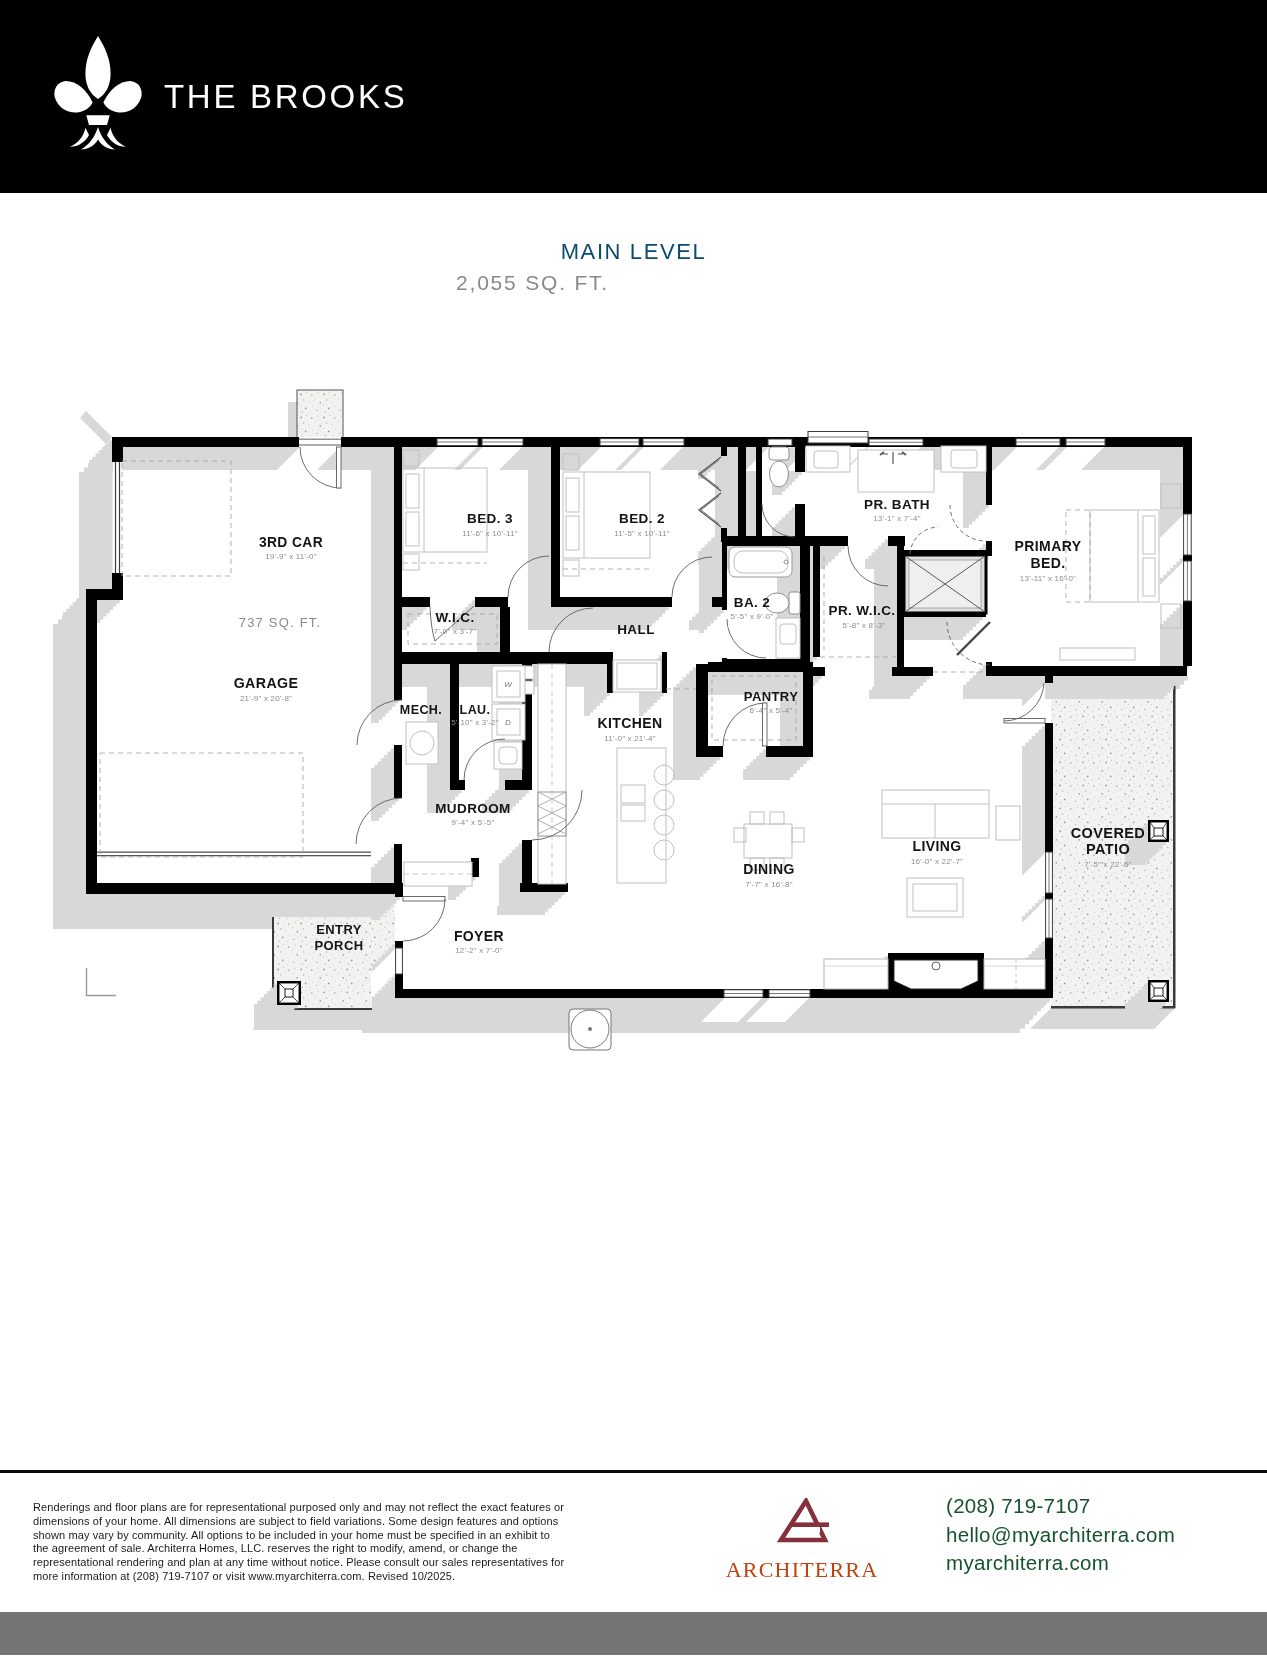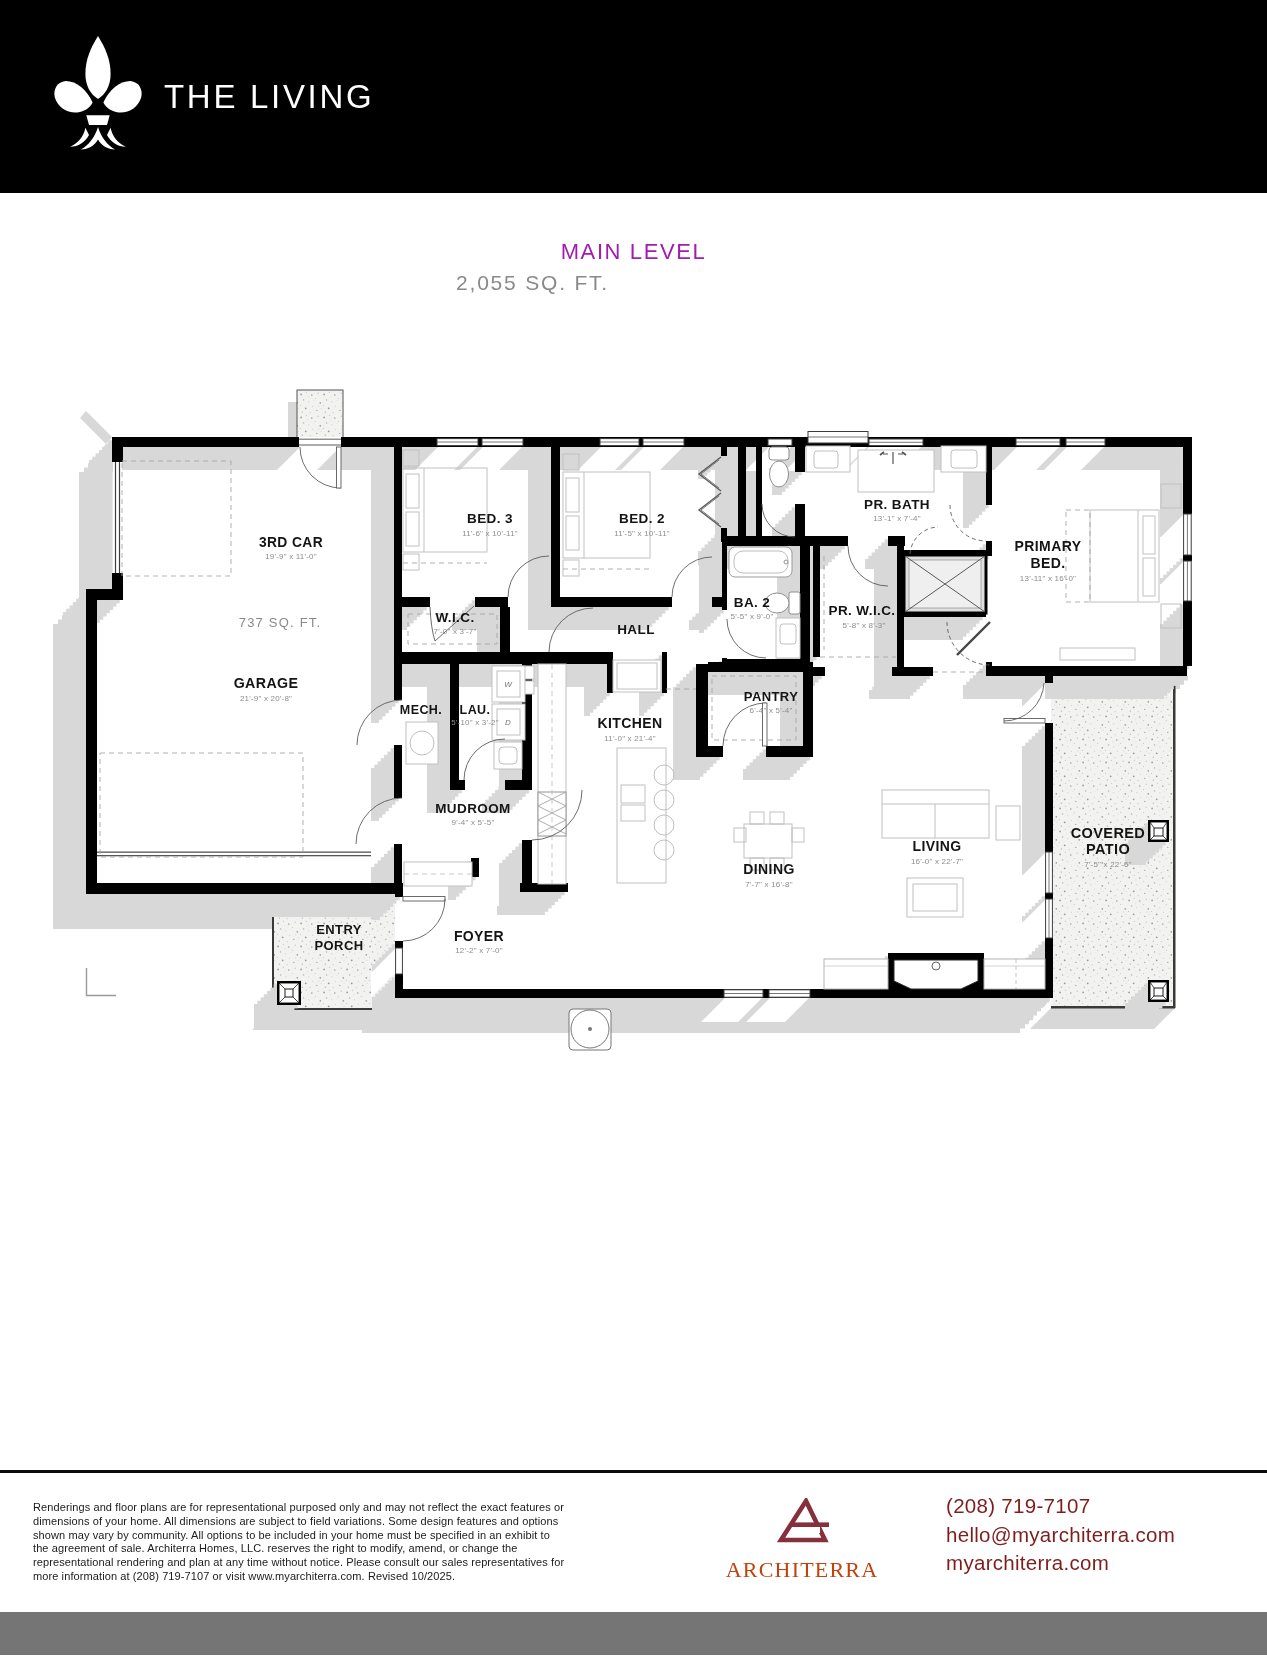--- a/index.html
+++ b/index.html
@@ -1,25 +1,25 @@
 <!DOCTYPE html>
 <html><head>
 <meta charset="utf-8">
 <style>
 html,body{margin:0;padding:0}
 body{width:1267px;height:1662px;position:relative;background:#fff;font-family:"Liberation Sans",sans-serif;overflow:hidden}
 .hdr{position:absolute;left:0;top:0;width:1267px;height:193px;background:#000}
 .hdr .brand{position:absolute;left:164px;top:78px;color:#fff;font-size:33px;letter-spacing:2.7px;font-weight:400}
 .hdr .coll{position:absolute;right:52px;top:78px;color:#fff;font-size:33px;letter-spacing:2.7px;font-weight:400}
-.title1{position:absolute;left:0;top:239px;width:1267px;text-align:center;font-size:22px;letter-spacing:1.6px;color:#a21caf}
+.title1{position:absolute;left:0;top:239px;width:1267px;text-align:center;font-size:22px;letter-spacing:1.6px;color:#0c4a6e}
 .title2{position:absolute;left:0;top:271px;width:1065px;text-align:center;font-size:21px;letter-spacing:1.8px;color:#8a8a8a}
 .rule{position:absolute;left:0;top:1470px;width:1267px;height:3px;background:#0b0b0b}
 .legal{position:absolute;left:33px;top:1501px;width:660px;font-size:11px;line-height:13.8px;color:#1a1a1a;letter-spacing:0.1px}
 .archt{position:absolute;left:722px;top:1557px;width:160px;text-align:center;font-family:"Liberation Serif",serif;font-size:22px;letter-spacing:1.2px;color:#c2410c}
-.contact{position:absolute;left:946px;top:1492px;font-size:20.5px;line-height:28.6px;color:#7f1d1d;letter-spacing:0.3px}
+.contact{position:absolute;left:946px;top:1492px;font-size:20.5px;line-height:28.6px;color:#14532d;letter-spacing:0.3px}
 .gbar{position:absolute;left:0;top:1612px;width:1267px;height:43px;background:#757575}
 </style>
 </head>
 <body>
 <svg id="plan" style="position:absolute;left:0;top:0" width="1267" height="1662" viewBox="0 0 1267 1662">
 <defs>
 <pattern id="stip" width="23" height="23" patternUnits="userSpaceOnUse">
 <rect width="23" height="23" fill="#f2f2f0"></rect>
 <circle cx="2.1" cy="3.4" r="0.9" fill="#9e9e9c"></circle>
 <circle cx="7.3" cy="1.2" r="0.5" fill="#b3b3b1"></circle>
@@ -433,21 +433,21 @@
 <g fill="#fff">
 <path d="M50 0 C42 13 36 26 36 42 C36 56 42 65 50 70 C58 65 64 56 64 42 C64 26 58 13 50 0 Z"></path>
 <path d="M44 74 C38 60 26 50 14 50 C4 51 0 60 2 68 C5 79 16 86 27 85 C35 84 41 80 44 74 Z"></path>
 <path d="M56 74 C62 60 74 50 86 50 C96 51 100 60 98 68 C95 79 84 86 73 85 C65 84 59 80 56 74 Z"></path>
 <path d="M37 88 H63 L60 99 H40 Z"></path>
 <path d="M50 101 C46 113 40 121 31 126 C38 126 44 123 48 118 L50 115 L52 118 C56 123 62 126 69 126 C60 121 54 113 50 101 Z"></path>
 <path d="M36 102 C34 112 28 119 19 123 C28 123 36 118 40 110 Z"></path>
 <path d="M64 102 C66 112 72 119 81 123 C72 123 64 118 60 110 Z"></path>
 </g>
 </svg>
-<div class="brand">THE LIVING</div>
+<div class="brand">THE BROOKS</div>
 </div>
 <div class="title1">MAIN LEVEL</div>
 <div class="title2">2,055 SQ. FT.</div>
 <div class="rule"></div>
 <div class="legal">Renderings and floor plans are for representational purposed only and may not reflect the exact features or<br>dimensions of your home. All dimensions are subject to field variations. Some design features and options<br>shown may vary by community. All options to be included in your home must be specified in an exhibit to<br>the agreement of sale. Architerra Homes, LLC. reserves the right to modify, amend, or change the<br>representational rendering and plan at any time without notice. Please consult our sales representatives for<br>more information at (208) 719-7107 or visit www.myarchiterra.com. Revised 10/2025.</div>
 <svg width="52" height="46" viewBox="0 0 52 46" style="position:absolute;left:777px;top:1498px">
 <path d="M29 3 L4 42 H48 Z" fill="none" stroke="#86303c" stroke-width="4.6"></path>
 <rect x="14" y="24.4" width="38" height="4.6" fill="#86303c"></rect>
 <rect x="33" y="29" width="10" height="6" fill="#fff"></rect>
 </svg>

